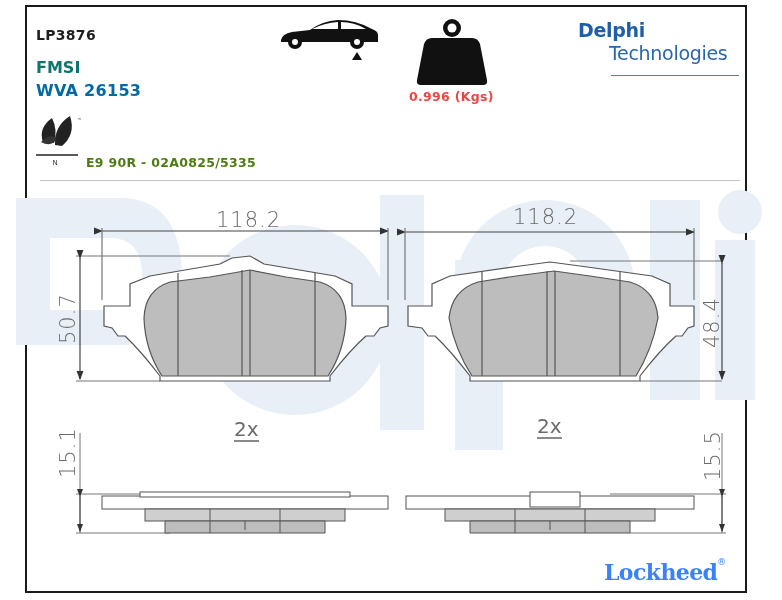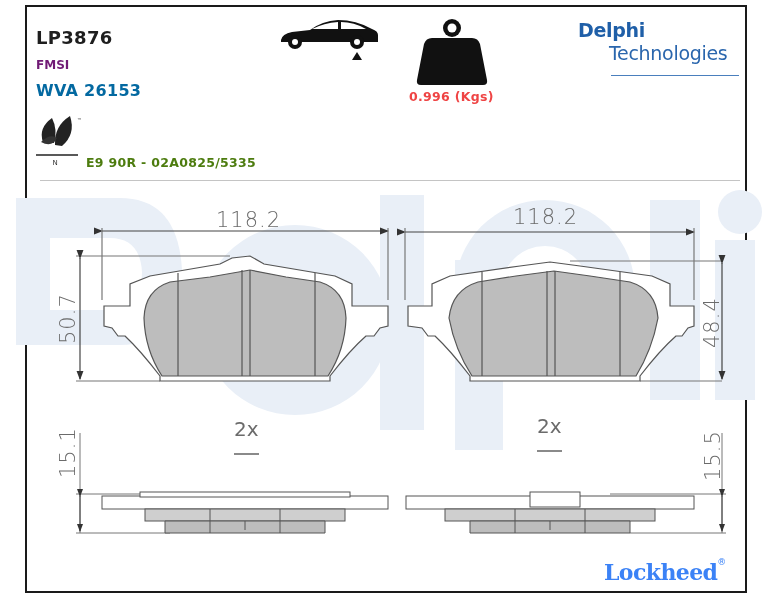--- a/index.html
+++ b/index.html
@@ -1,31 +1,31 @@
 <!DOCTYPE html>
 <html><head>
 <meta charset="utf-8">
 <style>
   html, body { margin:0; padding:0; background:#ffffff; }
   body { width:782px; height:600px; position:relative; overflow:hidden; font-family:"DejaVu Sans", sans-serif; }
   .frame { position:absolute; left:25px; top:5px; width:722px; height:588px; border:2px solid #1a1a1a; box-sizing:border-box; background:#fff; }
   .abs { position:absolute; }
-  .part-no { left:36px; top:27px; font-size:18px; font-weight:bold; color:#1e1e1e; letter-spacing:0.3px; }
-  .fmsi { left:36px; top:58px; font-size:12px; font-weight:bold; color:#701a75; }
+  .part-no { left:36px; top:27px; font-size:14px; font-weight:bold; color:#1e1e1e; letter-spacing:0.3px; }
+  .fmsi { left:36px; top:58px; font-size:16px; font-weight:bold; color:#0f766e; }
   .wva { left:36px; top:81px; font-size:16px; font-weight:bold; color:#0369a1; letter-spacing:0.3px; }
   .ece { left:86px; top:155px; font-size:12.5px; font-weight:bold; color:#4d7c0f; letter-spacing:0.3px; }
   .weight { left:409px; top:89px; font-size:12.5px; font-weight:bold; color:#ef4444; letter-spacing:0.3px; }
   .brand1 { left:578px; top:19px; font-size:19px; font-weight:bold; color:#1f5fa8; letter-spacing:-0.3px; }
   .brand2 { left:609px; top:42px; font-size:19px; color:#2a66ad; letter-spacing:-0.3px; }
   .brand-line { left:611px; top:75px; width:128px; height:1px; background:#4a7fbd; }
   .sep { left:40px; top:180px; width:700px; height:1px; background:#c4c4c4; }
   .lockheed { left:604px; top:559px; font-family:"DejaVu Serif", serif; font-size:22px; font-weight:bold; color:#3b82f6; letter-spacing:-0.6px; }
   .lockheed sup { font-size:9px; font-family:"DejaVu Sans", sans-serif; font-weight:normal; vertical-align:top; position:relative; top:-2px; }
   .dim { font-family:"DejaVu Sans", sans-serif; color:#6b6b6b; font-size:21px; font-weight:300; letter-spacing:1px; }
-  .qty { font-family:"DejaVu Sans", sans-serif; color:#6b6b6b; font-size:20px; border-bottom:2px solid #8a8a8a; line-height:20px; padding-bottom:14px; }
+  .qty { font-family:"DejaVu Sans", sans-serif; color:#6b6b6b; font-size:20px; border-bottom:2px solid #8a8a8a; line-height:20px; padding-bottom:1px; }
   .vdim { transform:rotate(-90deg); transform-origin:left top; white-space:nowrap; }
   svg { position:absolute; left:0; top:0; }
 </style>
 </head>
 <body>
 
 <div class="frame"></div>
 
 <svg width="782" height="600">
   <g fill="#e9eff7">

